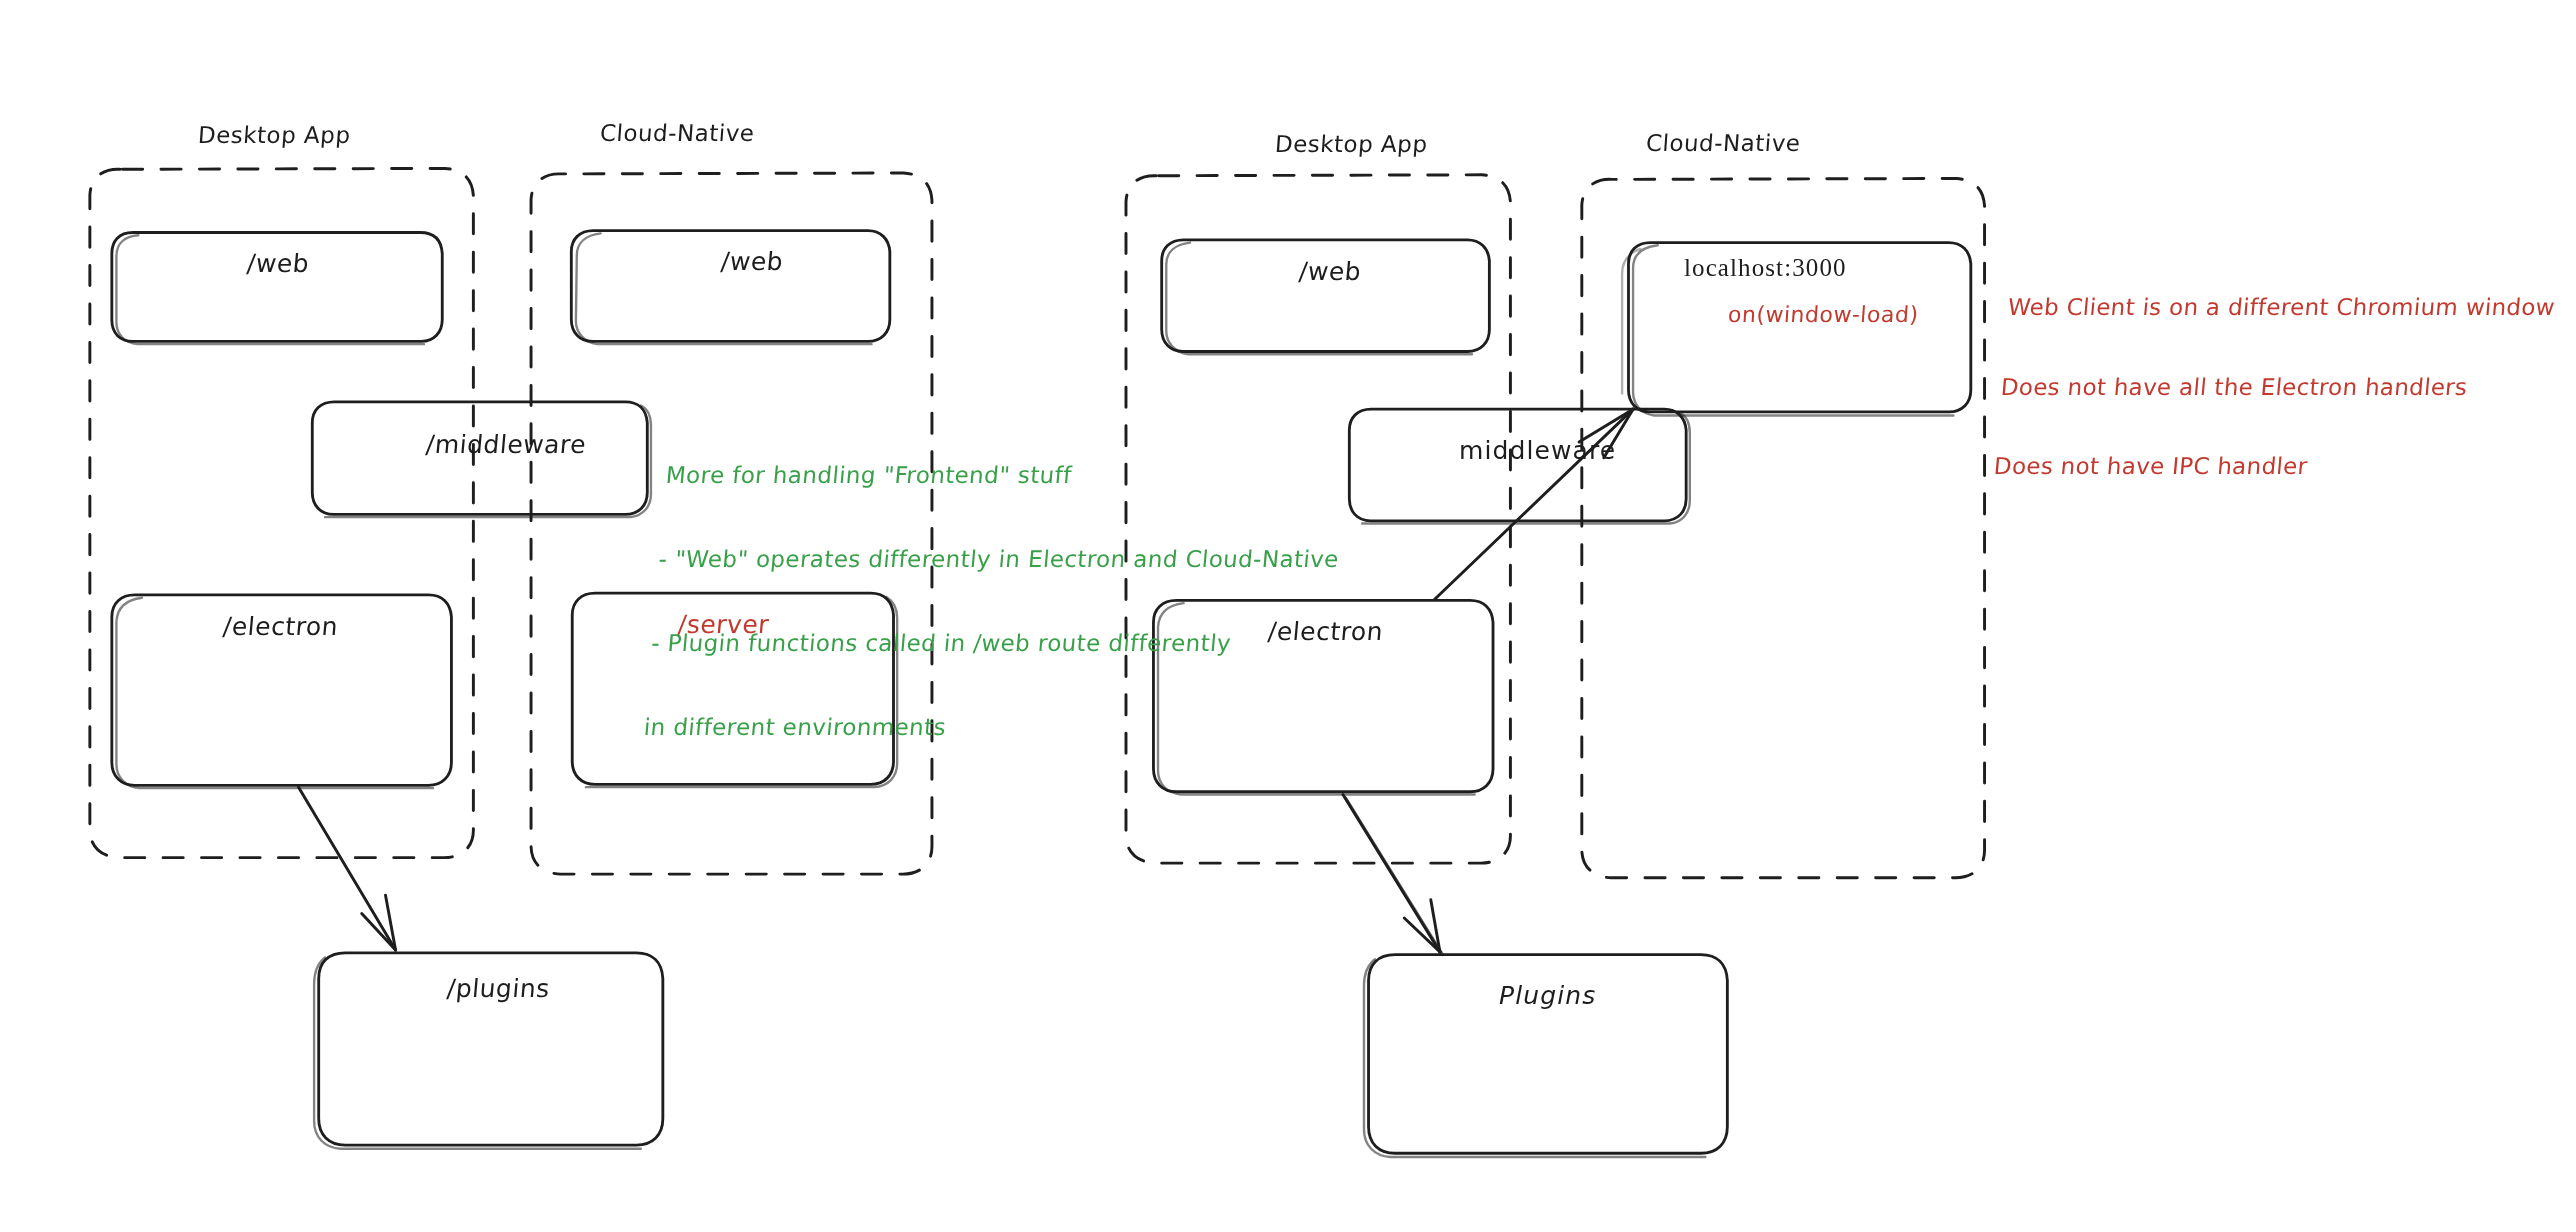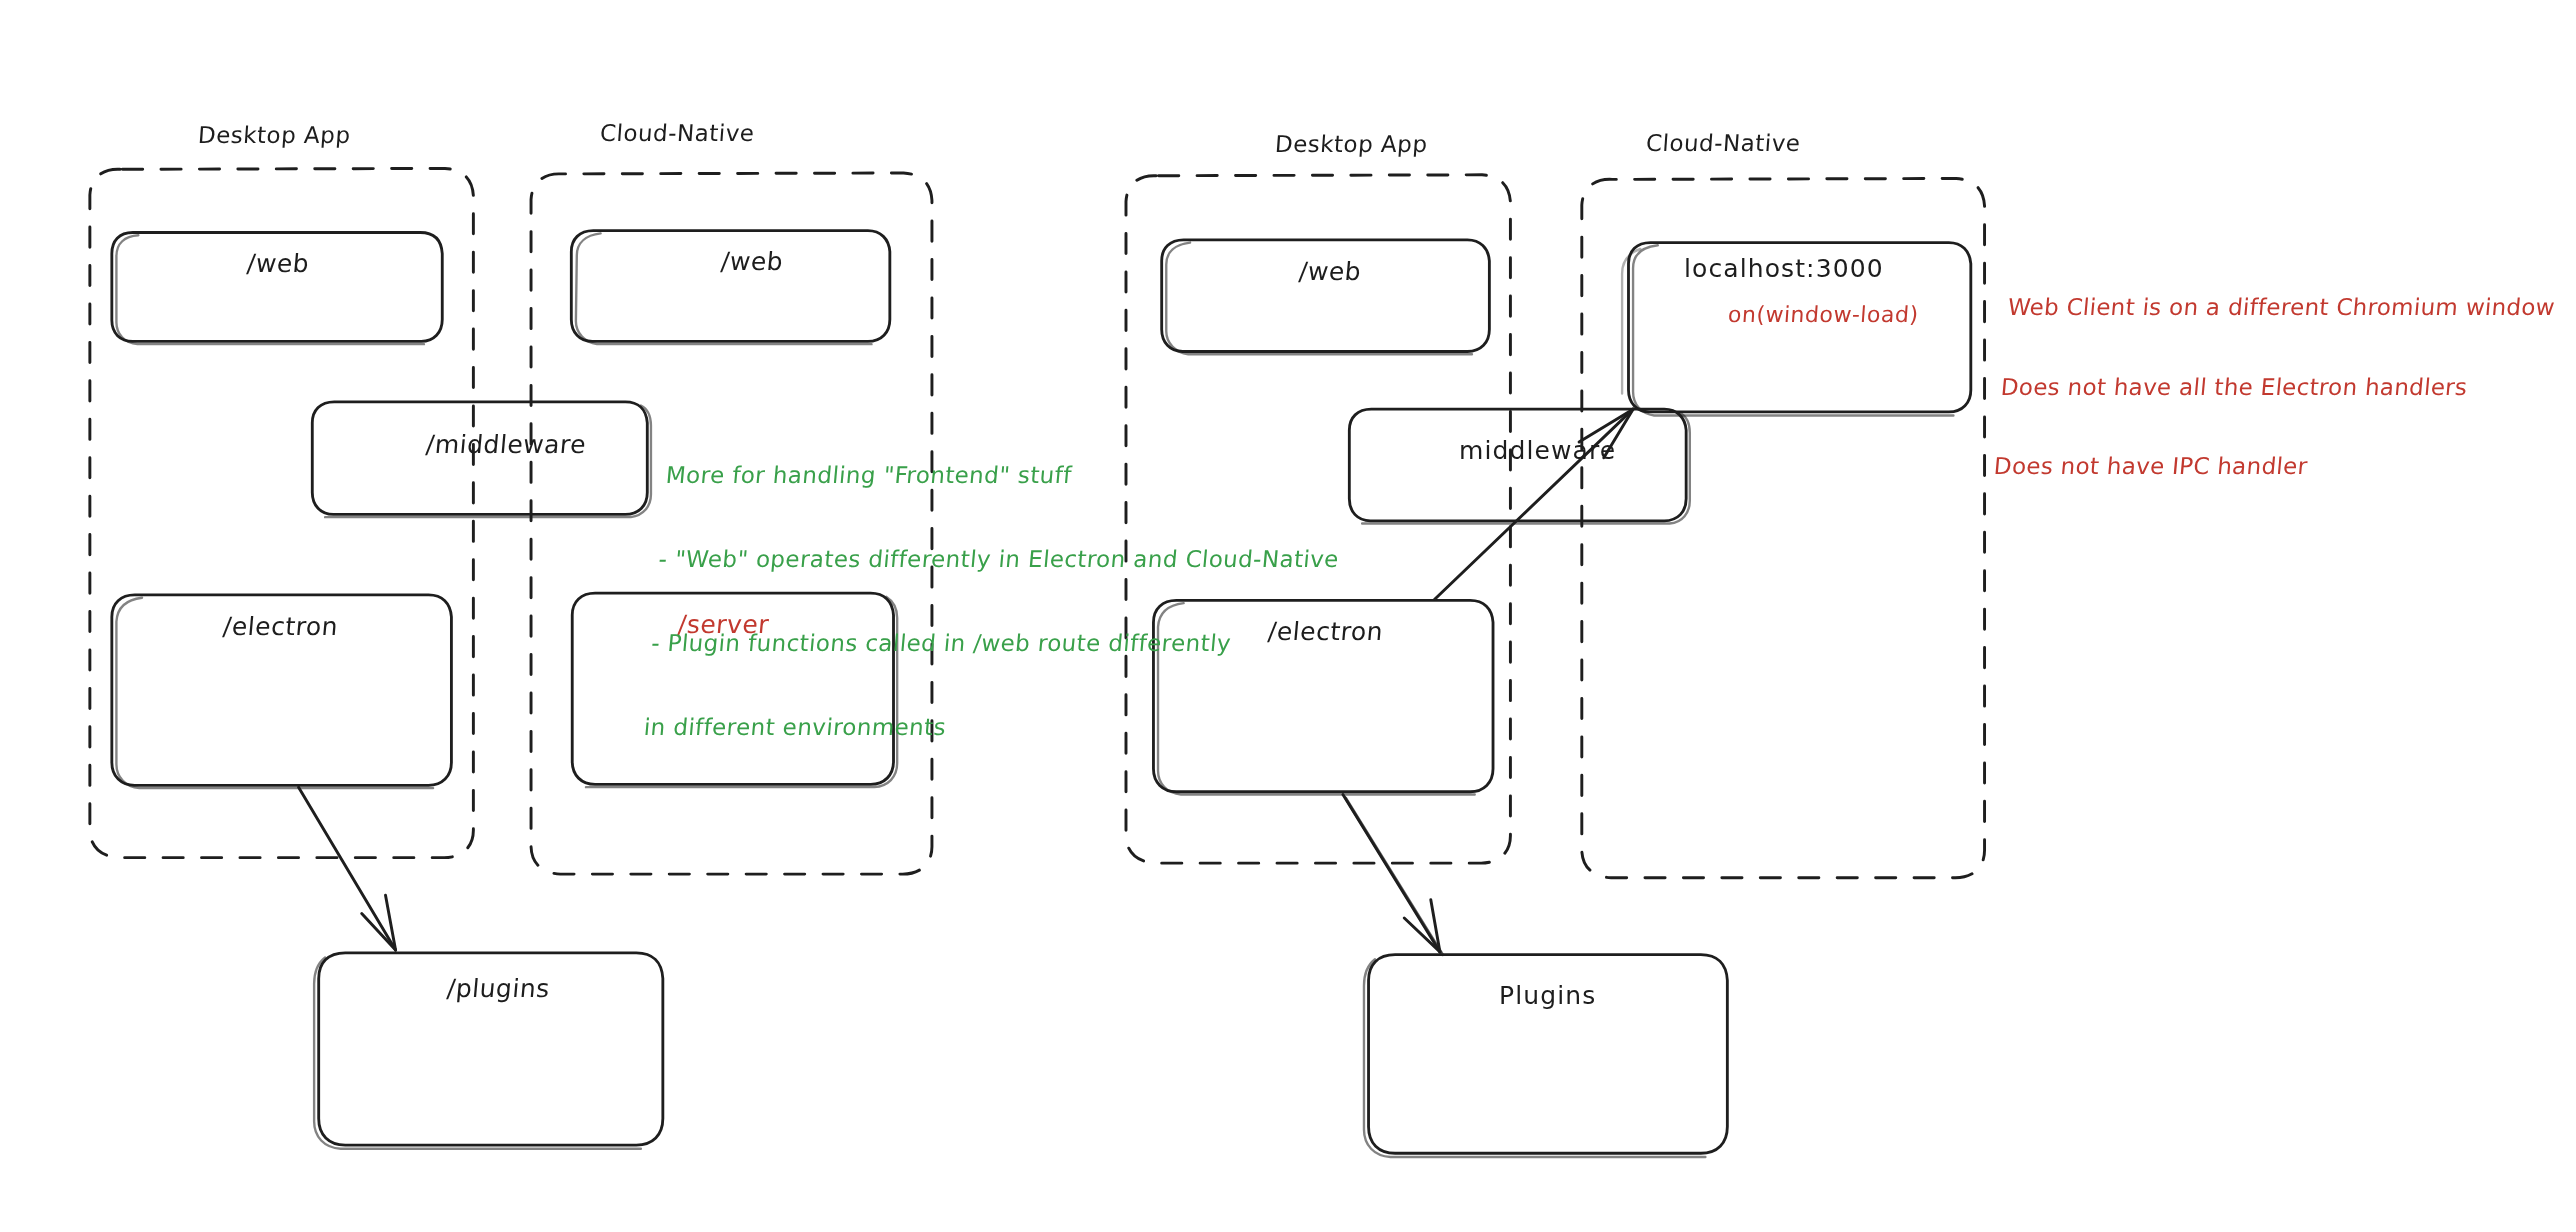--- a/index.html
+++ b/index.html
@@ -274,29 +274,29 @@
     <div>- Plugin functions called in /web route differently</div>
     <div>in different environments</div>
   </div>
 
   <div class="lbl group-title" style="left:1275px; top:131px;">Desktop App</div>
 
   <div class="lbl group-title" style="left:1646px; top:130px;">Cloud-Native</div>
 
   <div class="lbl box-title" style="left:1299px; top:257px;">/web</div>
 
-  <div class="lbl box-title plain" style="left:1684px; top:254px;">localhost:3000</div>
+  <div class="lbl box-title plain" style="left:1684px; top:254px;font-family:Liberation Serif, serif;">localhost:3000</div>
 
   <div class="lbl sub-red" style="left:1728px; top:302px; color:#c2392f;">on(window-load)</div>
 
   <div class="lbl box-title plain" style="left:1459px; top:436px; font-size:25px;">middleware</div>
 
   <div class="lbl box-title" style="left:1268px; top:617px;">/electron</div>
 
-  <div class="lbl box-title plain" style="left:1499px; top:981px;">Plugins</div>
+  <div class="lbl box-title plain" style="left:1499px; top:981px;font-style:italic;">Plugins</div>
 
   <div class="note red-note" style="left:2001px; top:241px; color:#c2392f;">
     <div>Web Client is on a different Chromium window</div>
     <div>Does not have all the Electron handlers</div>
     <div>Does not have IPC handler</div>
   </div>
 
 </div>
 
 

